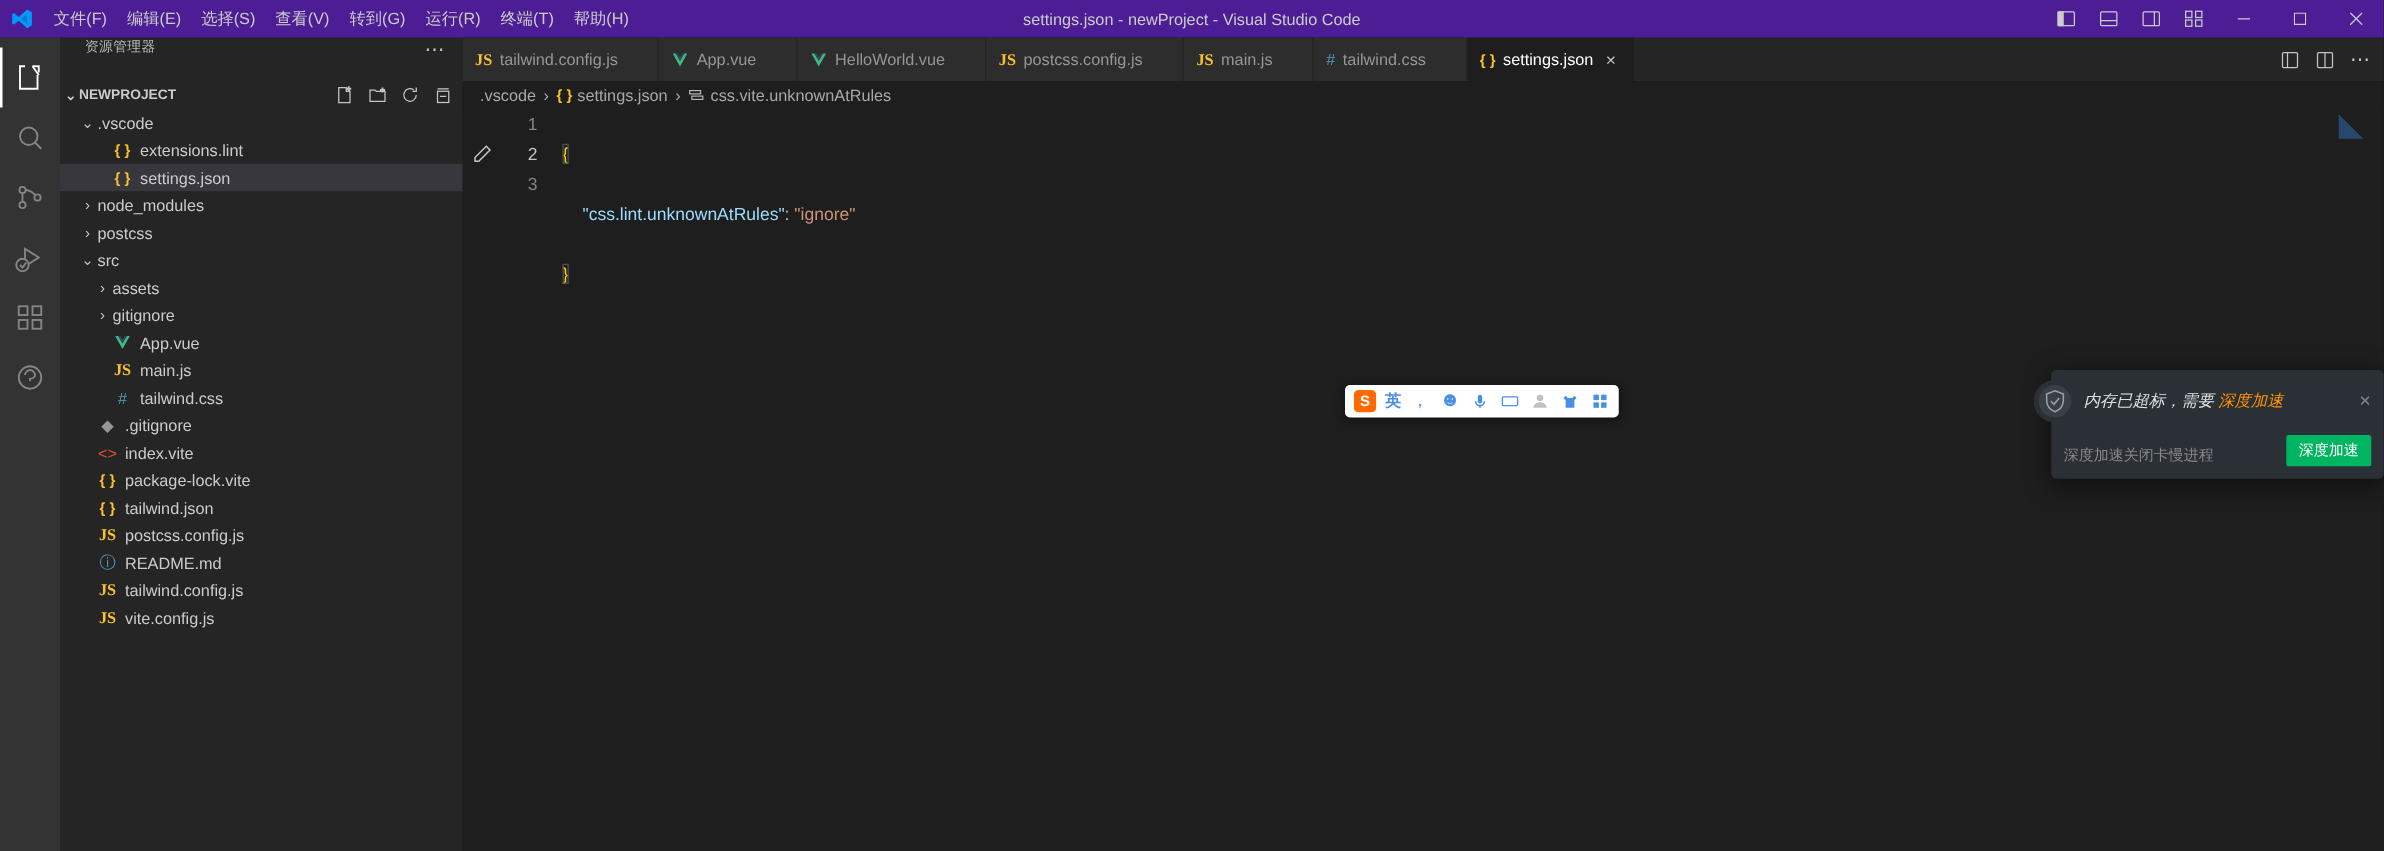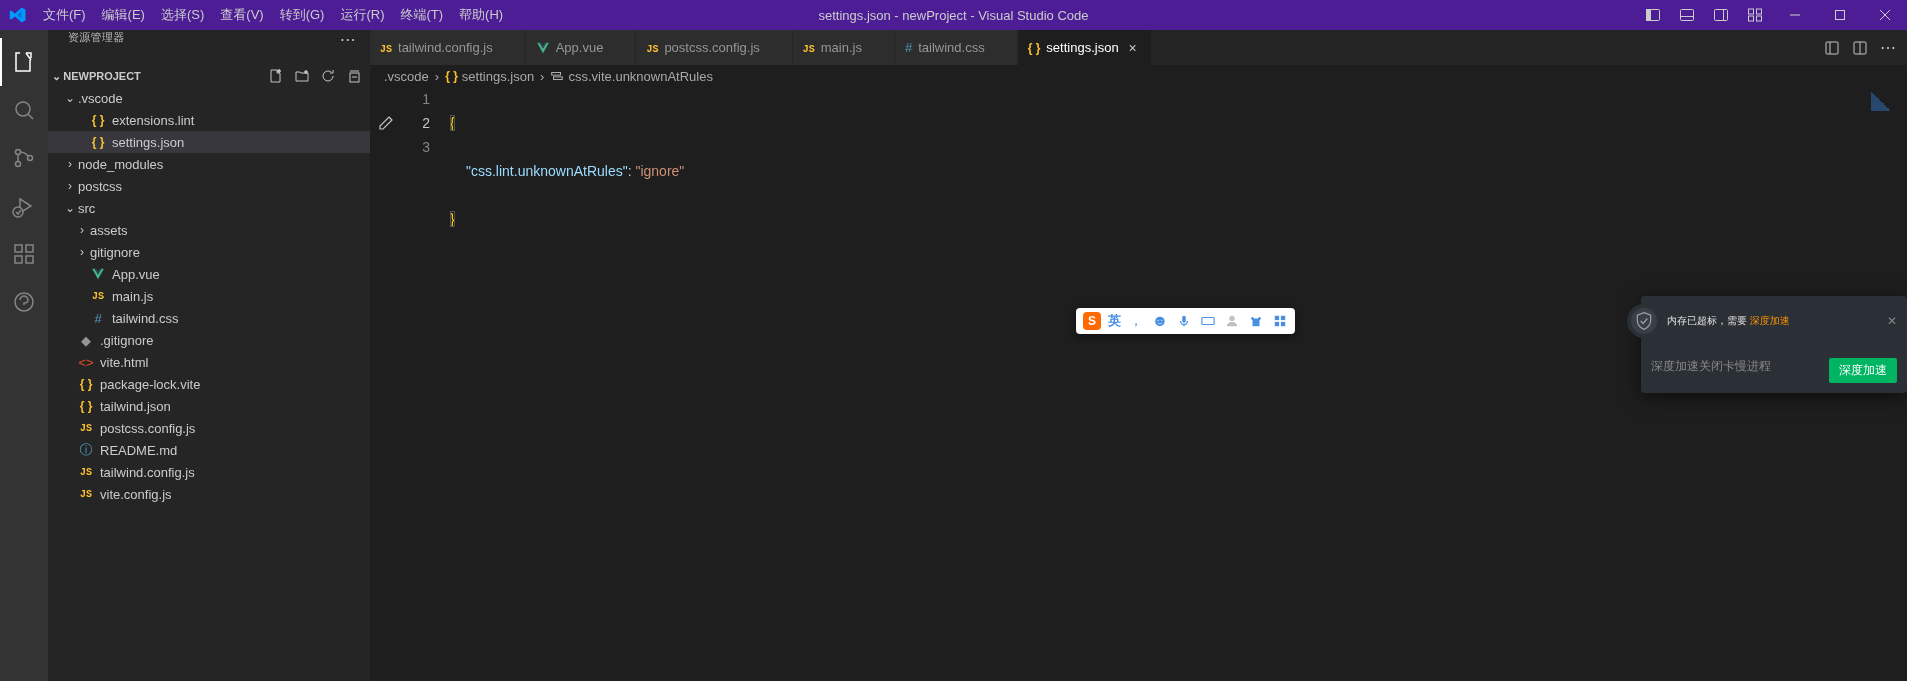--- a/index.html
+++ b/index.html
@@ -77,30 +77,30 @@
   .ime-bar { position:absolute; top:308px; left:1076px; height:26px; background:#ffffff; border-radius:4px; display:flex; align-items:center; padding:0 6px; gap:6px; box-shadow:0 2px 8px rgba(0,0,0,0.5);}
   .ime-bar .sogou { width:20px;height:20px; display:flex;align-items:center;justify-content:center;}
   .ime-bar .txt { font-size:13px; color:#4a90e2; font-weight:600;}
   .ime-bar .ico { width:18px;height:18px; display:flex;align-items:center;justify-content:center; color:#4a90e2;}
   .ime-bar .ico.gray { color:#c0c0c0;}
   
   
   .qq-pop { position:absolute; top:296px; right:0; width:266px; background:#2b2f36; border-radius:4px; box-shadow:0 4px 20px rgba(0,0,0,0.6); color:#d0d0d0; font-size:12px; padding:8px 10px 10px;}
   .qq-pop .top { display:flex; align-items:center; gap:6px;}
   .qq-pop .shield { width:34px;height:34px; border-radius:50%; background:#3a3f47; display:flex;align-items:center;justify-content:center; margin-left:-24px; border:4px solid #2b2f36;}
-  .qq-pop .msg1 { font-size:10px; color:#e0e0e0;}
+  .qq-pop .msg1 { font-size:13px; color:#e0e0e0;font-style:italic;}
   .qq-pop .msg1 .orange { color:#ff9500;}
   .qq-pop .close { margin-left:auto; color:#888;}
-  .qq-pop .bottom { display:flex; align-items:flex-start; justify-content:space-between; margin-top:20px;}
+  .qq-pop .bottom { display:flex; align-items:flex-end; justify-content:space-between; margin-top:10px;}
   .qq-pop .msg2 { color:#888; font-size:12px;}
   .qq-pop .btn { background:#00b562; color:#fff; font-size:12px; padding:4px 10px; border-radius:2px;}
   
   
   .ic-braces { color:#fbc02d; font-weight:bold; font-size:12px;}
-  .ic-js { color:#fbc02d; font-size:10px; font-weight:700; font-family:Liberation Mono, monospace;}
+  .ic-js { color:#fbc02d; font-size:13px; font-weight:700; font-family:Liberation Serif, serif;}
   .ic-vue { color:#41b883;}
   .ic-hash { color:#519aba;}
   .ic-html { color:#e44d26;}
   .ic-git { color:#969696;}
   .ic-info { color:#519aba;}
   
   svg { display:block;}
 </style>
 </head>
 <body>
@@ -328,21 +328,21 @@
           <span class="icon">
             <span class="ic-git">◆</span>
           </span>
           <span class="fname">.gitignore</span>
         </div>
         <div class="tree-row indent-0">
           <span class="chev"></span>
           <span class="icon">
             <span class="ic-html">&lt;&gt;</span>
           </span>
-          <span class="fname">vite.html</span>
+          <span class="fname">index.vite</span>
         </div>
         <div class="tree-row indent-0">
           <span class="chev"></span>
           <span class="icon">
             <span class="ic-braces">{ }</span>
           </span>
           <span class="fname">package-lock.vite</span>
         </div>
         <div class="tree-row indent-0">
           <span class="chev"></span>
@@ -390,20 +390,28 @@
             <span class="icon"><span class="ic-js">JS</span></span>
             <span class="tab-label">tailwind.config.js</span>
             <span class="tab-close">×</span>
           </div>
           <div class="tab">
             <span class="icon"><span class="ic-vue"><svg width="14" height="14" viewBox="0 0 24 24">
                   <path fill="#41b883" d="M2 3h4l6 10L18 3h4L12 21z"></path>
                   <path fill="#34495e" d="M6 3h3l3 5 3-5h3l-6 10z"></path>
                 </svg></span></span>
             <span class="tab-label">App.vue</span>
+            <span class="tab-close">×</span>
+          </div>
+          <div class="tab">
+            <span class="icon"><span class="ic-vue"><svg width="14" height="14" viewBox="0 0 24 24">
+                  <path fill="#41b883" d="M2 3h4l6 10L18 3h4L12 21z"></path>
+                  <path fill="#34495e" d="M6 3h3l3 5 3-5h3l-6 10z"></path>
+                </svg></span></span>
+            <span class="tab-label">HelloWorld.vue</span>
             <span class="tab-close">×</span>
           </div>
           <div class="tab">
             <span class="icon"><span class="ic-js">JS</span></span>
             <span class="tab-label">postcss.config.js</span>
             <span class="tab-close">×</span>
           </div>
           <div class="tab">
             <span class="icon"><span class="ic-js">JS</span></span>
             <span class="tab-label">main.js</span>

